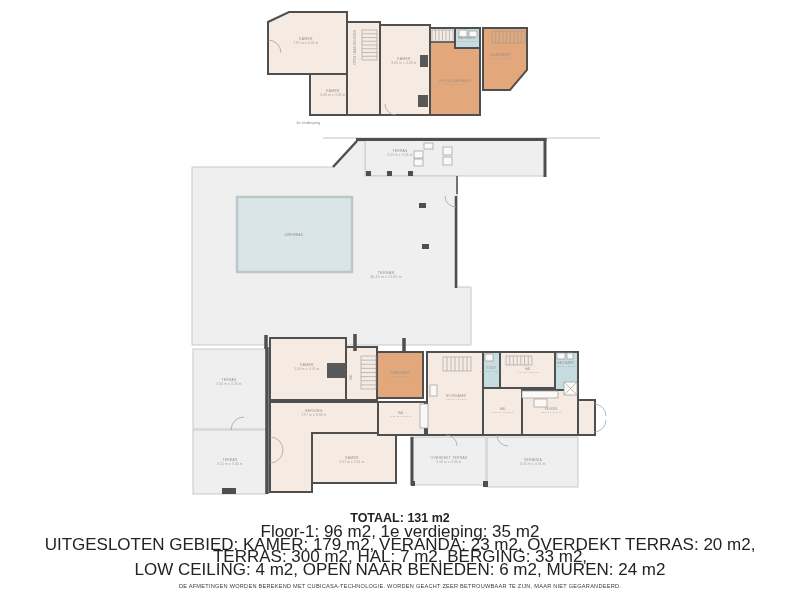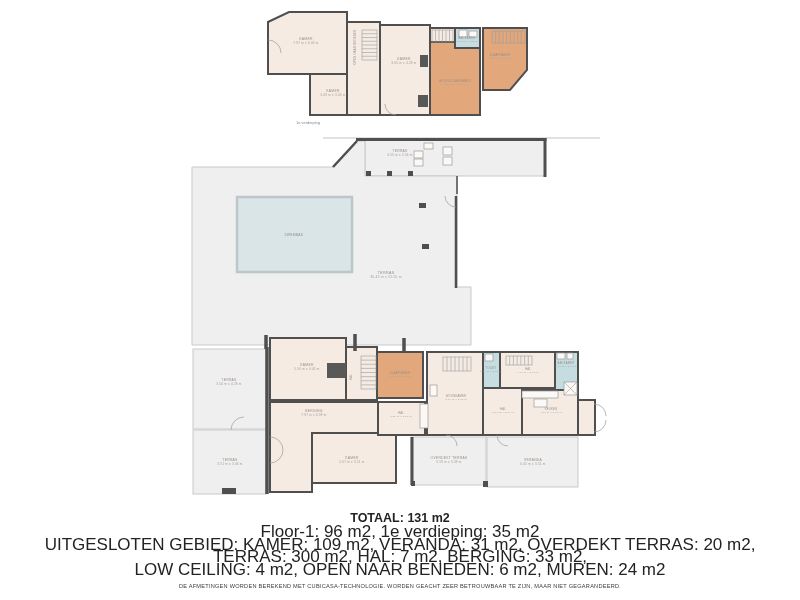--- a/index.html
+++ b/index.html
@@ -236,18 +236,18 @@
         <text text-anchor="middle" font-family="&quot;Liberation Sans&quot;, sans-serif" letter-spacing="0.25" x="449" y="462.8" fill="#a59b94" font-size="3">5.58 m x 3.49 m</text>
         <text text-anchor="middle" font-family="&quot;Liberation Sans&quot;, sans-serif" letter-spacing="0.25" x="533" y="461" fill="#9a8f88" font-size="3.4">VERANDA</text>
         <text text-anchor="middle" font-family="&quot;Liberation Sans&quot;, sans-serif" letter-spacing="0.25" x="533" y="464.8" fill="#a59b94" font-size="3">6.45 m x 3.51 m</text>
         <text x="308" y="124" font-size="4" fill="#8a8a8a" text-anchor="middle" font-family="&quot;Liberation Sans&quot;, sans-serif">1e verdieping</text>
       </g>
     </svg>
 
   <div class="summary">
     <div class="total">TOTAAL: 131 m2</div>
     <div class="line">Floor-1: 96 m2, 1e verdieping: 35 m2</div>
-    <div class="line">UITGESLOTEN GEBIED: KAMER: 109 m2, VERANDA: 31 m2, OVERDEKT TERRAS: 20 m2,</div>
+    <div class="line">UITGESLOTEN GEBIED: KAMER: 179 m2, VERANDA: 23 m2, OVERDEKT TERRAS: 20 m2,</div>
     <div class="line">TERRAS: 300 m2, HAL: 7 m2, BERGING: 33 m2,</div>
     <div class="line">LOW CEILING: 4 m2, OPEN NAAR BENEDEN: 6 m2, MUREN: 24 m2</div>
     <div class="disclaimer">DE AFMETINGEN WORDEN BEREKEND MET CUBICASA-TECHNOLOGIE. WORDEN GEACHT ZEER BETROUWBAAR TE ZIJN, MAAR NIET GEGARANDEERD.</div>
   </div>
 </div>
 
 </body></html>

